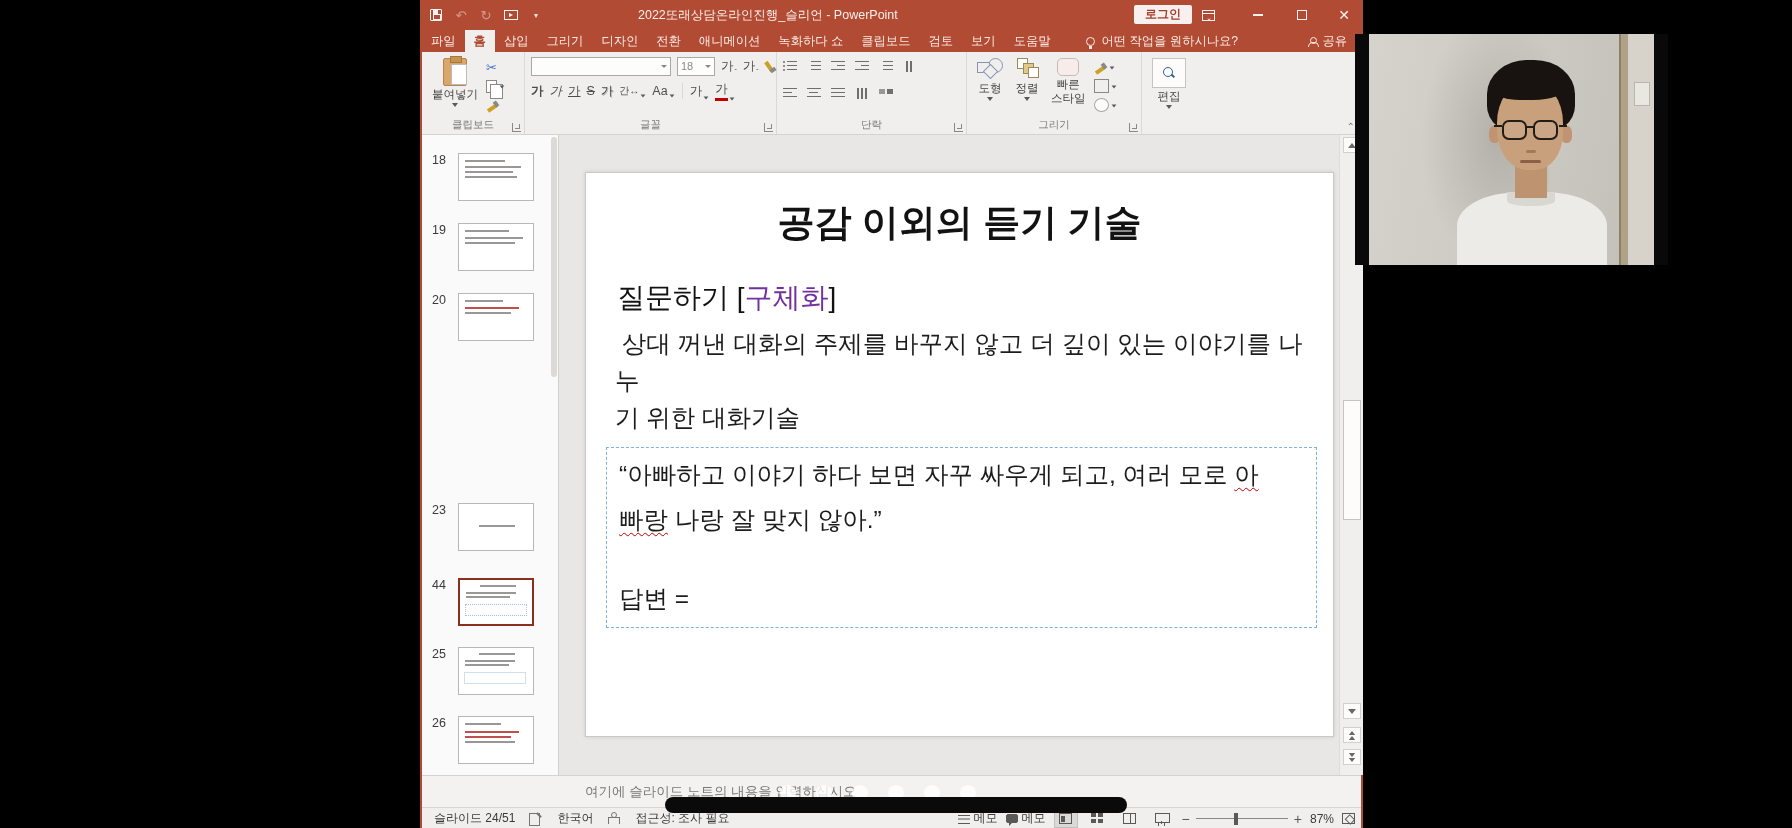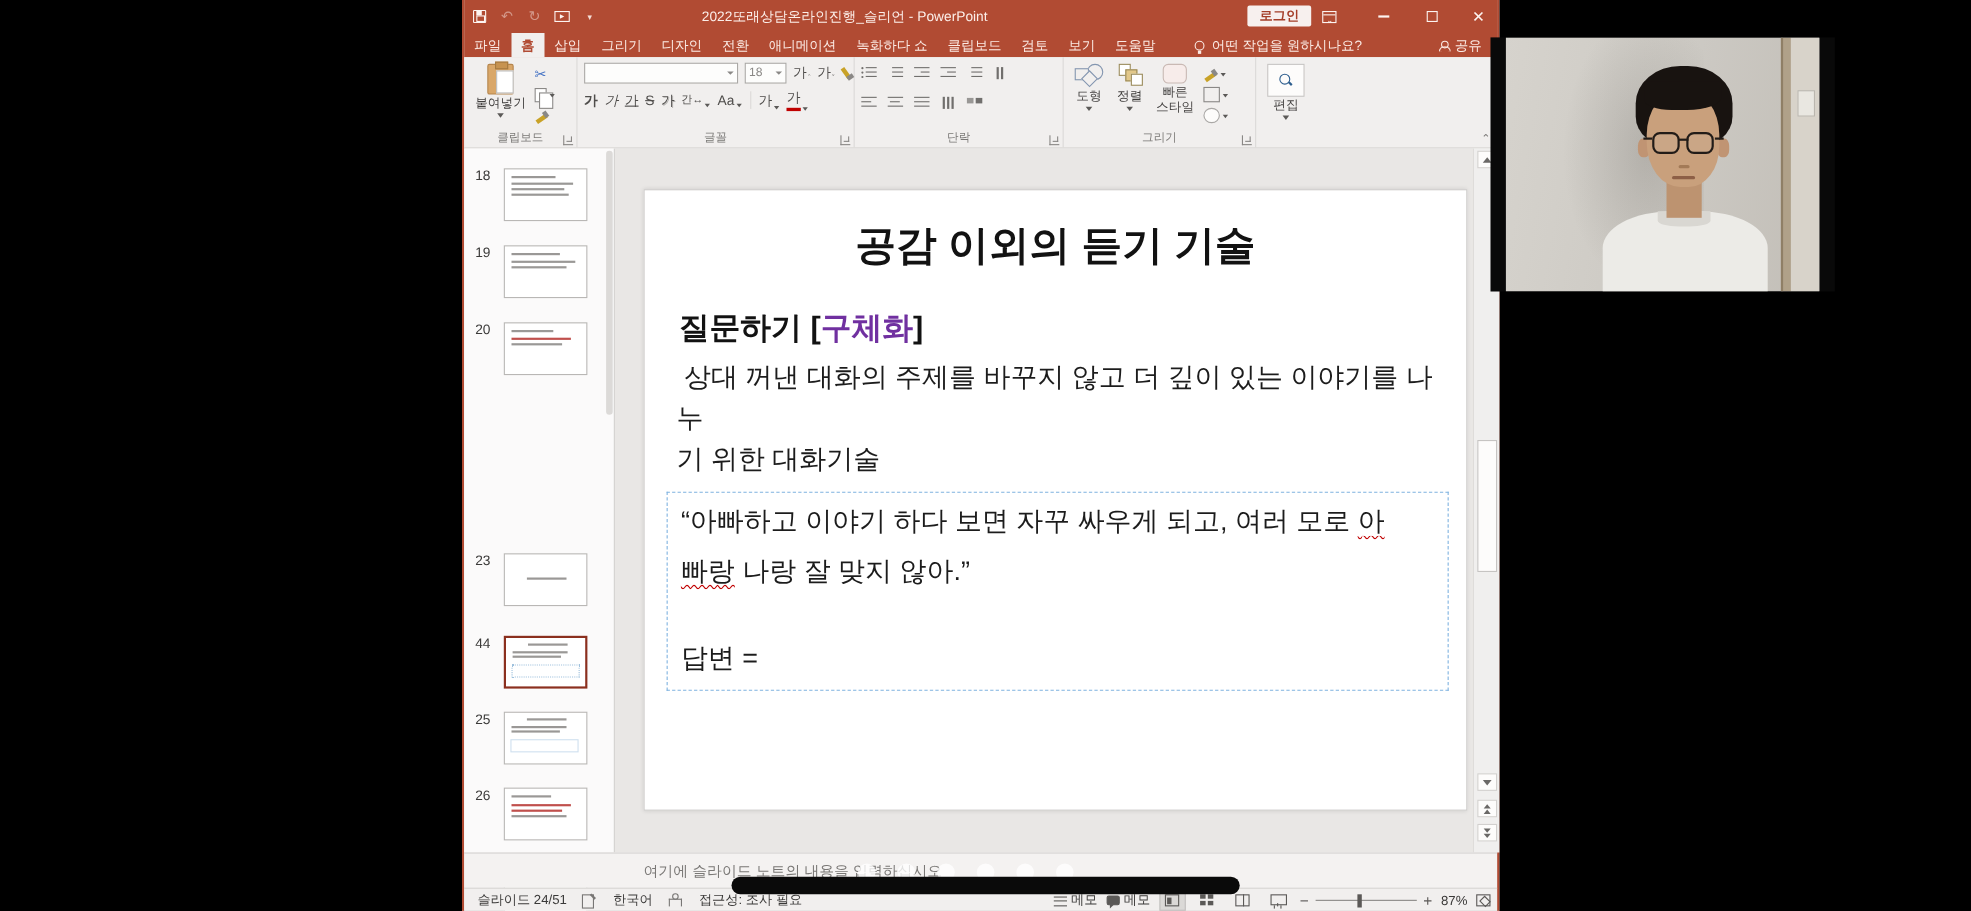--- a/index.html
+++ b/index.html
@@ -120,21 +120,21 @@
   .tl { position:absolute; background:#9a9896; height:2px; }
   .tl.red { background:#c0504d; }
   .tl.ctr { left:20px; width:36px; }
   #thumb-scroll { position:absolute; right:1px; top:2px; width:6px; height:240px; background:#dcdad8; border-radius:3px; }
 
   
   #slide-canvas { left:163px; top:37px; width:749px; height:565px; background:#fff;
                   border:1px solid #cbc9c7; box-shadow:0 0 4px rgba(0,0,0,.12); }
   #slide-title { position:absolute; left:0; top:25px; width:100%; text-align:center;
                  font-size:37px; font-weight:bold; color:#121212; letter-spacing:0; }
-  #slide-sub { position:absolute; left:31px; top:106px; font-size:28px; font-weight:bold; color:#121212; }
+  #slide-sub { position:absolute; left:31px; top:106px; font-size:28px; font-weight:normal; color:#121212; }
   #slide-sub .accent { color:#7030a0; }
   #slide-body { position:absolute; left:29px; top:152px; width:705px; font-size:24.5px; color:#1c1c1c; line-height:37px; white-space:pre-wrap; }
   #quote-box { position:absolute; left:20px; top:274px; width:711px; height:181px;
                border:1.6px dashed #7fb2e0; }
   #quote-box .qline { position:absolute; left:12px; width:680px; font-size:24.5px; color:#1c1c1c; line-height:33px; }
   .sq { text-decoration:underline; text-decoration-style:wavy; text-decoration-color:#c00000; text-decoration-thickness:1px; text-underline-offset:4px; }
   #q1 { top:10px; } #q2 { top:55px; } #q-ans { top:134px; }
 
   
   #v-scroll { left:917px; top:0; width:24px; height:640px; background:#f0efee; border-left:1px solid #dedcda; }

